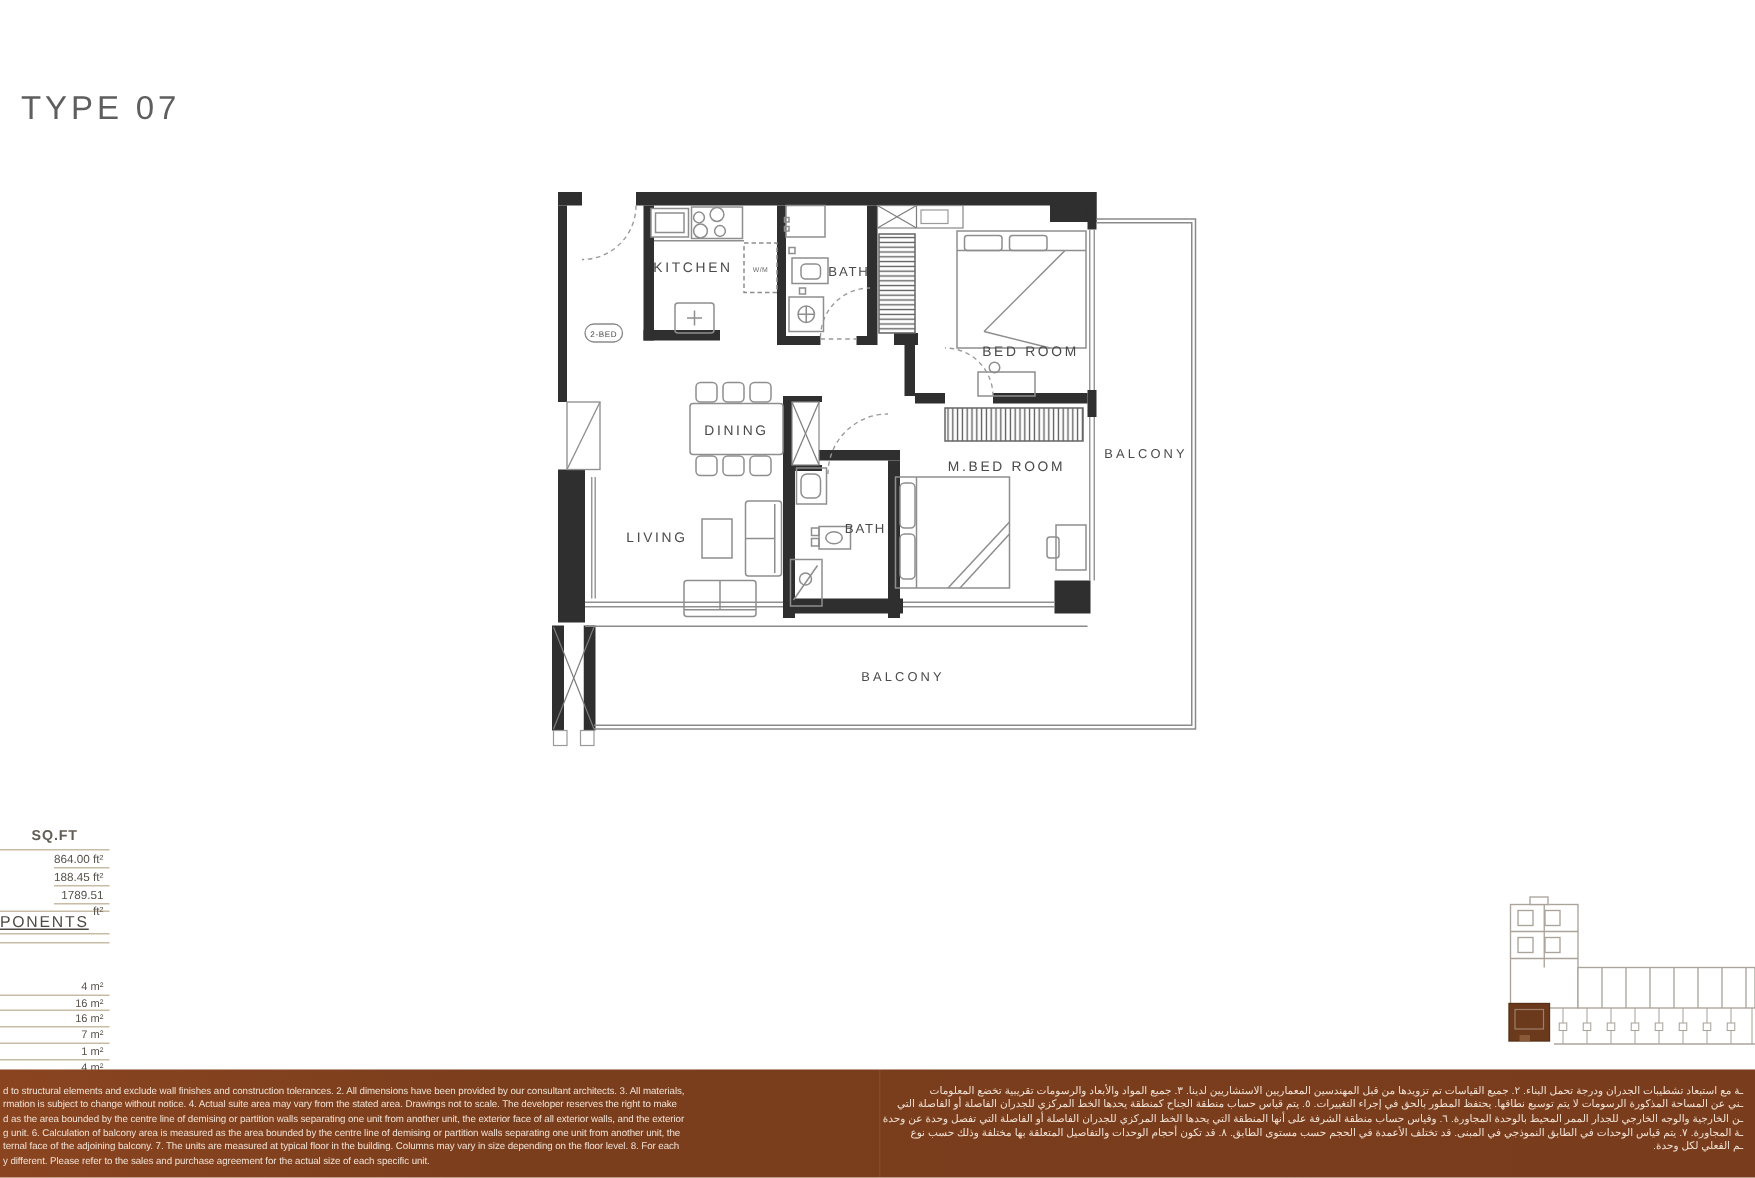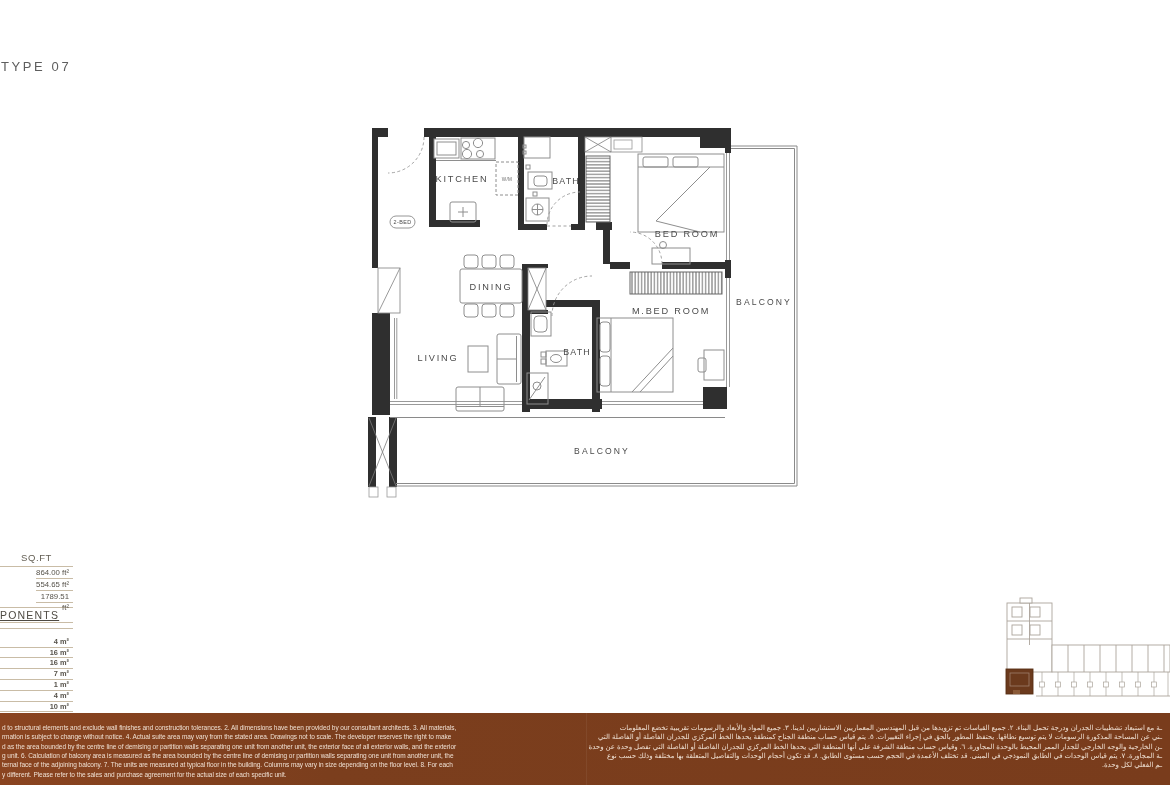--- a/index.html
+++ b/index.html
@@ -1,39 +1,39 @@
 <!DOCTYPE html>
 <html><head>
 <meta charset="utf-8">
 <style>
   html,body{margin:0;padding:0;}
   body{width:1170px;height:785px;position:relative;background:#ffffff;overflow:hidden;
        font-family:"Liberation Sans",sans-serif;}
-  .page-title{position:absolute;left:1px;top:59px;font-size:13px;letter-spacing:2.6px;
+  .page-title{position:absolute;left:14px;top:59px;font-size:22px;letter-spacing:2.6px;
        color:#5e5e5e;white-space:nowrap;}
   .plan-svg{position:absolute;left:0;top:0;}
   
   .lbl{font-family:"Liberation Sans",sans-serif;fill:#4a4a4a;}
   .lbl-room{font-size:9.2px;letter-spacing:1.8px;}
   .lbl-bath{font-size:8.8px;letter-spacing:1.2px;}
   .lbl-balcony{font-size:8.6px;letter-spacing:2.1px;}
   .lbl-tag{font-size:5.4px;letter-spacing:0.4px;}
   .lbl-wm{font-size:4.6px;letter-spacing:0.3px;fill:#6b6b6b;}
   
   .area-table{position:absolute;left:0;top:551px;width:73px;color:#55524b;}
   .t-line{border-bottom:1px solid #c9bca6;}
   .sqft-head{height:14.5px;font-size:9.5px;letter-spacing:0.6px;color:#625d52;
-       text-align:center;line-height:13px;}
+       text-align:center;line-height:13px;font-weight:bold;}
   .sqft-row{height:11px;font-size:7.8px;text-align:right;padding-right:4px;line-height:11px;
        color:#56524a;margin-left:36px;}
   .sect-gap{height:4px;}
   .comp-head{height:14.4px;font-size:10.5px;letter-spacing:1.2px;color:#4e4a42;
        line-height:14px;text-align:left;text-decoration:underline;}
   .sect-gap2{height:5px;}
-  .comp-rows{margin-top:8px;font-weight:bold;}
+  .comp-rows{margin-top:24px;}
   .comp-row{height:9.8px;font-size:7.4px;text-align:right;padding-right:4px;line-height:9.6px;
        color:#56524a;}
   
   .band{position:absolute;left:0;top:713px;width:1170px;height:72px;
        background:linear-gradient(90deg,#8a4420 0%,#7b3e1d 28%,#793c1c 100%);}
   .band-seam{position:absolute;left:586px;top:0;width:1px;height:100%;
        background:rgba(255,255,255,0.06);}
   .eng-block{position:absolute;left:2px;top:10px;color:#efe0d3;font-size:6.5px;
        line-height:9.35px;letter-spacing:-0.05px;}
   .eng-block div{white-space:nowrap;}
@@ -267,21 +267,21 @@
       <rect x="1006" y="669" width="27" height="25" fill="#6b3a1d" stroke="#583015"></rect>
       <rect x="1010" y="673" width="19" height="13" fill="none" stroke="rgba(255,255,255,0.35)" stroke-width="0.8"></rect>
       <rect x="1013" y="690" width="7" height="4" fill="#8a5a38" stroke="none"></rect>
     </g>
   </g>
 </svg>
 
 <div class="area-table">
   <div class="sqft-head t-line">SQ.FT</div>
   <div class="sqft-row t-line">864.00 ft²</div>
-  <div class="sqft-row t-line">554.65 ft²</div>
+  <div class="sqft-row t-line">188.45 ft²</div>
   <div class="sqft-row t-line">1789.51 ft²</div>
   <div class="sect-gap t-line"></div>
   <div class="comp-head t-line">PONENTS</div>
   <div class="sect-gap2 t-line"></div>
   <div class="comp-rows">
     <div class="comp-row t-line">4 m²</div>
     <div class="comp-row t-line">16 m²</div>
     <div class="comp-row t-line">16 m²</div>
     <div class="comp-row t-line">7 m²</div>
     <div class="comp-row t-line">1 m²</div>

